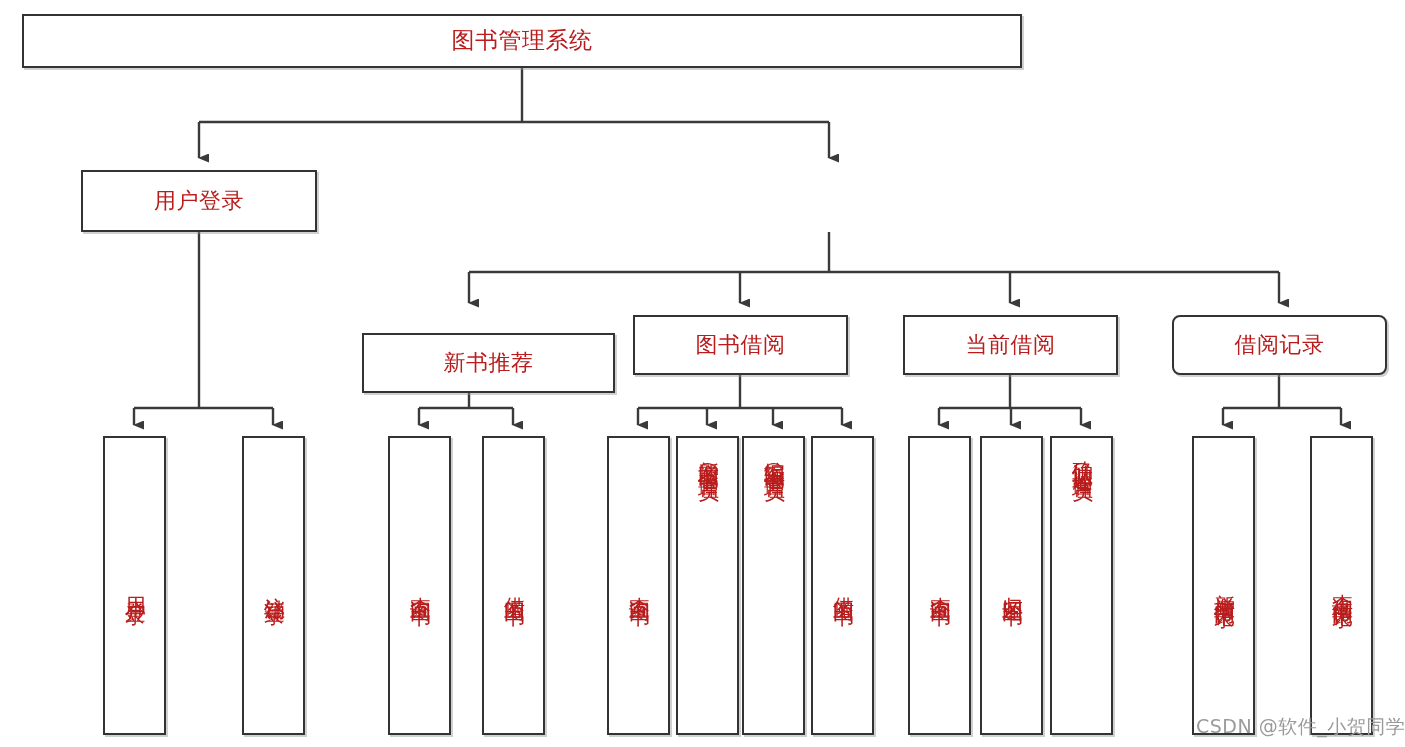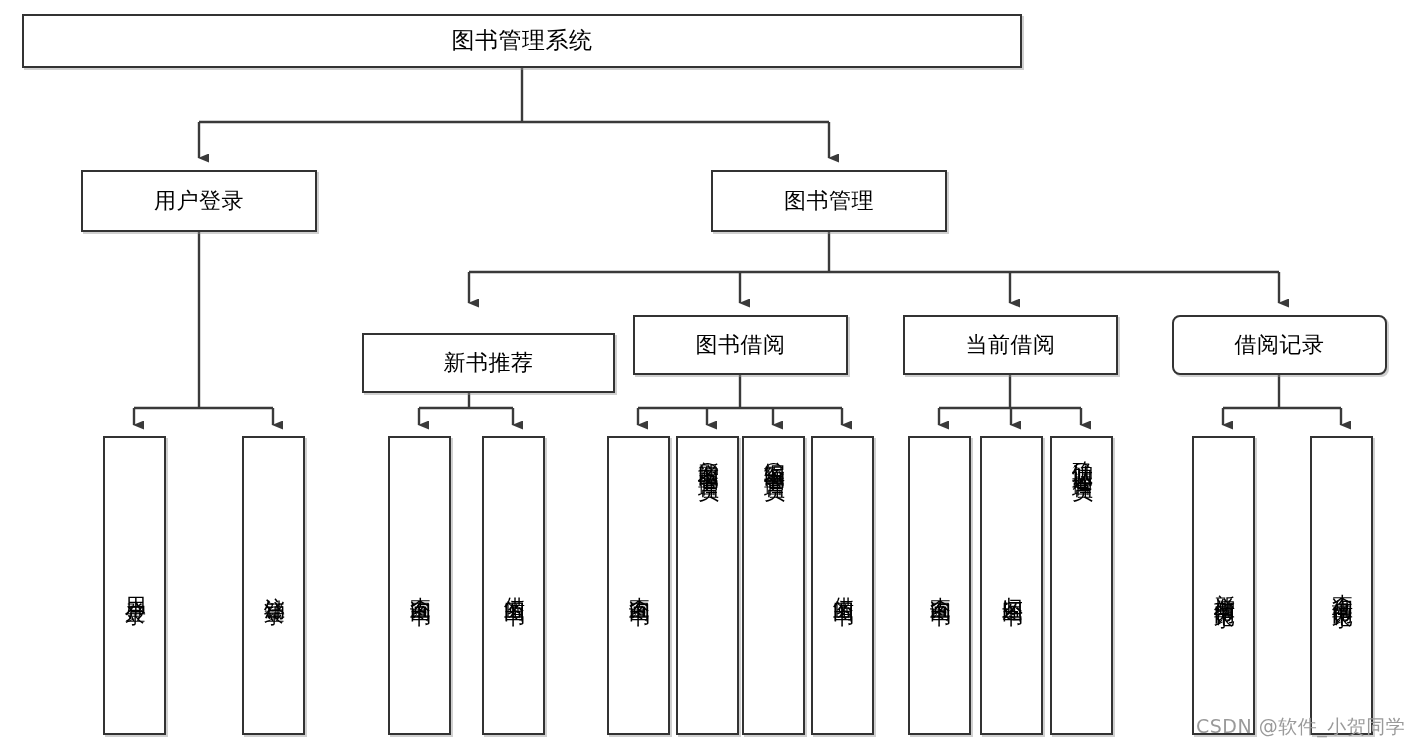--- a/index.html
+++ b/index.html
@@ -32,21 +32,21 @@
     box-sizing: border-box;
     background: #ffffff;
     border: 2px solid #333333;
     box-shadow: 2px 2px 0 rgba(150,150,150,0.45);
     display: flex;
     align-items: center;
     justify-content: center;
     overflow: hidden;
   }
   .node .label {
-    color: #000000;
+    color: #b91c1c;
     letter-spacing: 0.5px;
     white-space: nowrap;
     text-align: center;
   }
   .node.h .label {
     font-size: 22px;
     line-height: 1.1;
   }
   .node.root .label {
     font-size: 23px;
@@ -134,23 +134,20 @@
     </g>
   </svg>
 
   <div class="node h root" style="left:22px; top:14px; width:1000px; height:54px;">
     <span class="label">图书管理系统</span>
   </div>
 
   <div class="node h" style="left:81px; top:170px; width:236px; height:62px;">
     <span class="label">用户登录</span>
   </div>
-  <div class="node h" style="left:711px; top:170px; width:236px; height:62px;">
-    <span class="label">图书管理</span>
-  </div>
 
   <div class="node h" style="left:362px; top:333px; width:253px; height:60px;">
     <span class="label">新书推荐</span>
   </div>
   <div class="node h" style="left:633px; top:315px; width:215px; height:60px;font-family:Liberation Serif, serif;">
     <span class="label">图书借阅</span>
   </div>
   <div class="node h" style="left:903px; top:315px; width:215px; height:60px;">
     <span class="label">当前借阅</span>
   </div>

